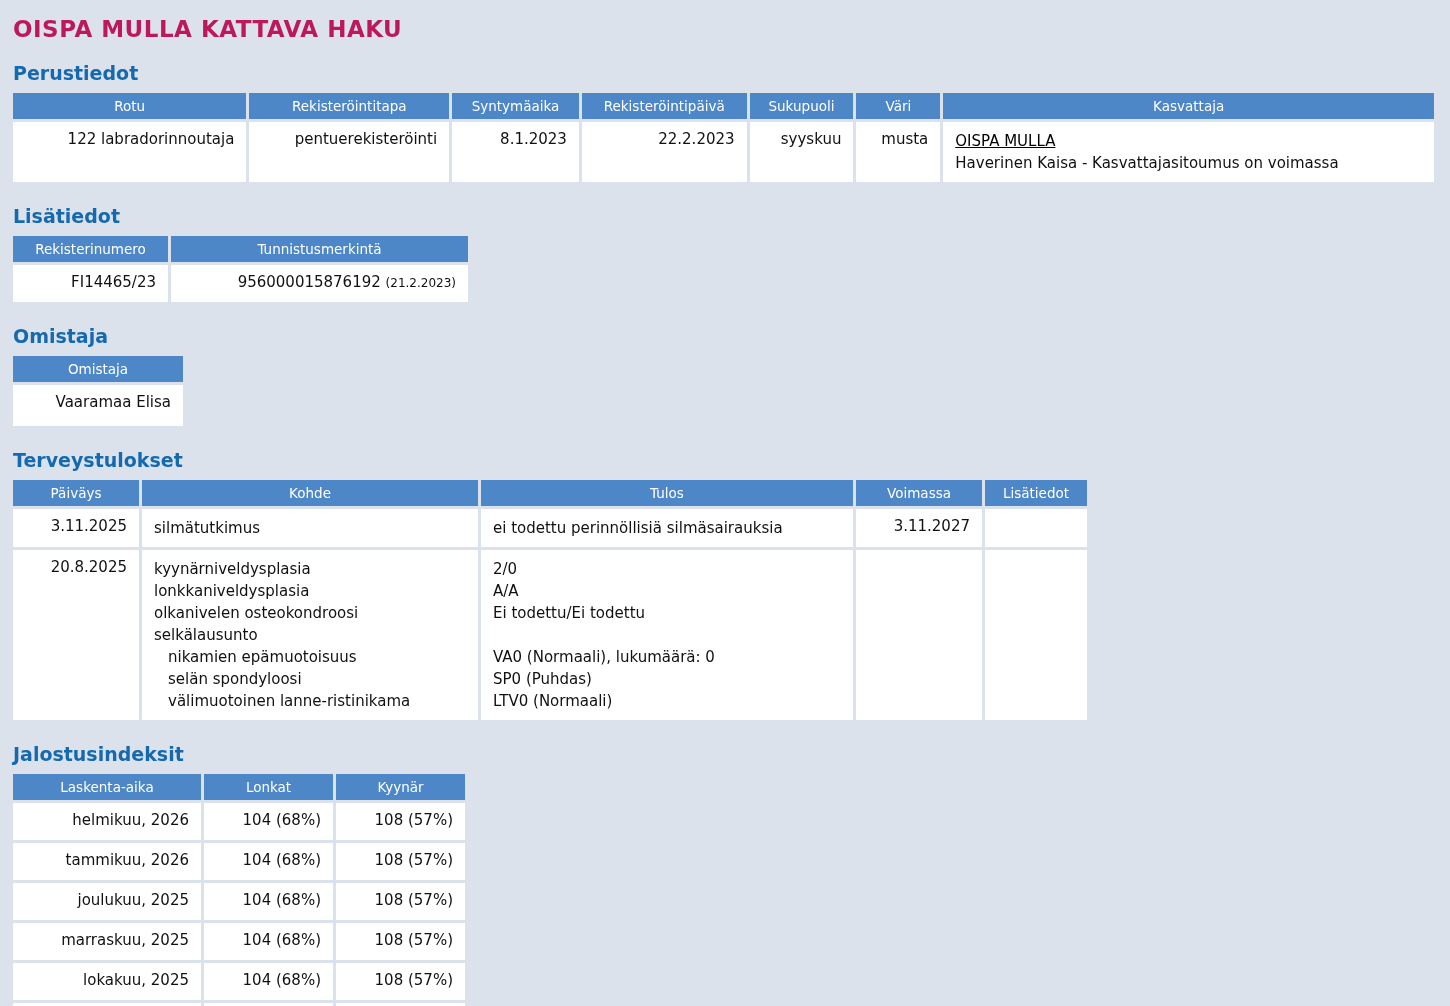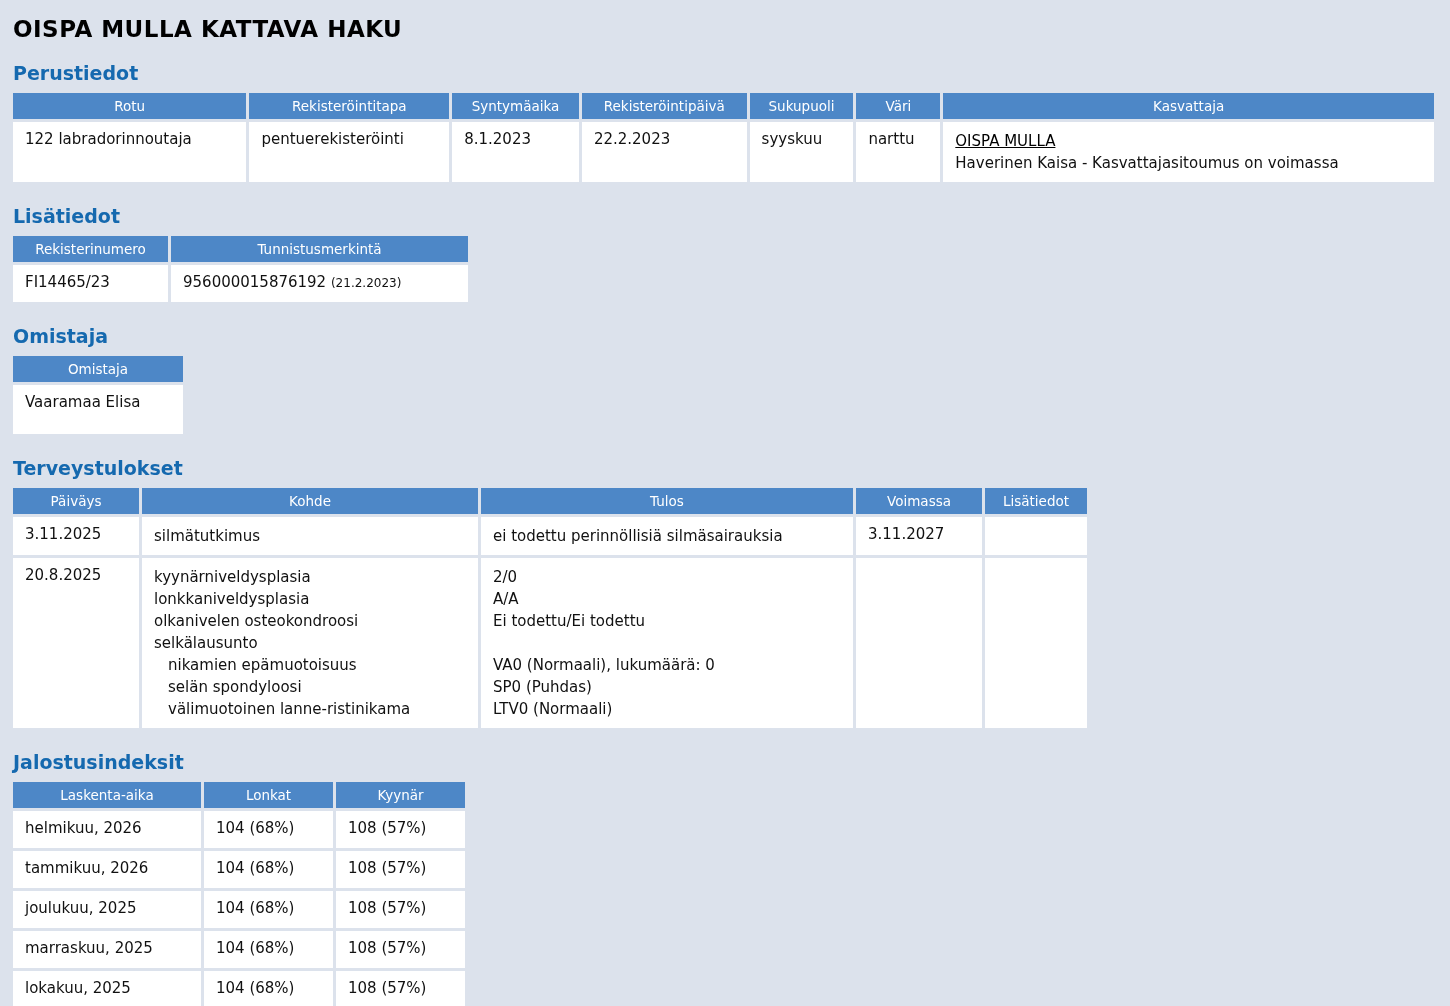--- a/index.html
+++ b/index.html
@@ -7,21 +7,21 @@
     margin: 0;
     background: #dce2ec;
     font-family: "DejaVu Sans", "Liberation Sans", sans-serif;
     color: #111;
   }
   body { padding: 12px 13px 6px 13px; width: 1450px; }
 
   h1.page-title {
     font-size: 23px;
     font-weight: bold;
-    color: #000000;
+    color: #be185d;
     margin: 4px 0 16px 0;
     letter-spacing: 0.5px;
   }
   h2.section-title {
     font-size: 19px;
     font-weight: bold;
     color: #1569af;
     margin: 20px 0 6px 0;
   }
 
@@ -39,21 +39,21 @@
     padding: 5px 0;
     height: 20px;
   }
   table.data-table td {
     background: #ffffff;
     font-size: 15px;
     padding: 8px 12px;
     vertical-align: top;
     overflow: hidden;
   }
-  td.center { text-align: left; }
+  td.center { text-align: right; }
   td.tall { padding-top: 10px; }
 
   .cell-line { line-height: 22px; min-height: 22px; white-space: nowrap; }
   .cell-line.indent { padding-left: 14px; }
 
   a.breeder-link {
     color: #000000;
     text-decoration: underline;
     line-height: 22px;
   }
@@ -86,21 +86,21 @@
     <th>Sukupuoli</th>
     <th>Väri</th>
     <th>Kasvattaja</th>
   </tr>
   <tr style="height:60px;">
     <td class="center tall">122 labradorinnoutaja</td>
     <td class="center tall">pentuerekisteröinti</td>
     <td class="center tall">8.1.2023</td>
     <td class="center tall">22.2.2023</td>
     <td class="center tall">syyskuu</td>
-    <td class="center tall">narttu</td>
+    <td class="center tall">musta</td>
     <td class="tall">
       <a href="#" class="breeder-link">OISPA MULLA</a>
       <div class="breeder-info">Haverinen Kaisa - Kasvattajasitoumus on voimassa</div>
     </td>
   </tr>
 </tbody>
   </table>
 
 <h2 class="section-title">Lisätiedot</h2>
 <table class="data-table">
@@ -125,21 +125,21 @@
 
 <h2 class="section-title">Omistaja</h2>
 <table class="data-table">
   <colgroup>
       <col style="width:170px">
     </colgroup>
   <tbody>
       <tr>
     <th>Omistaja</th>
   </tr>
-  <tr style="height:49px;">
+  <tr style="height:41px;">
     <td class="center">Vaaramaa Elisa</td>
   </tr>
 </tbody>
   </table>
 
 <h2 class="section-title">Terveystulokset</h2>
 <table class="data-table">
   <colgroup>
     <col style="width:126px">
       <col style="width:336px">

